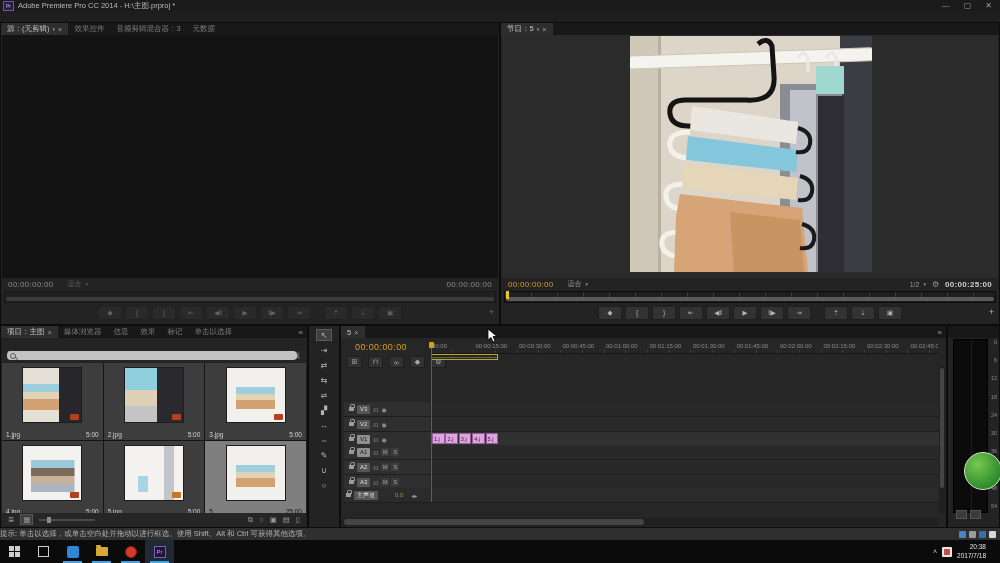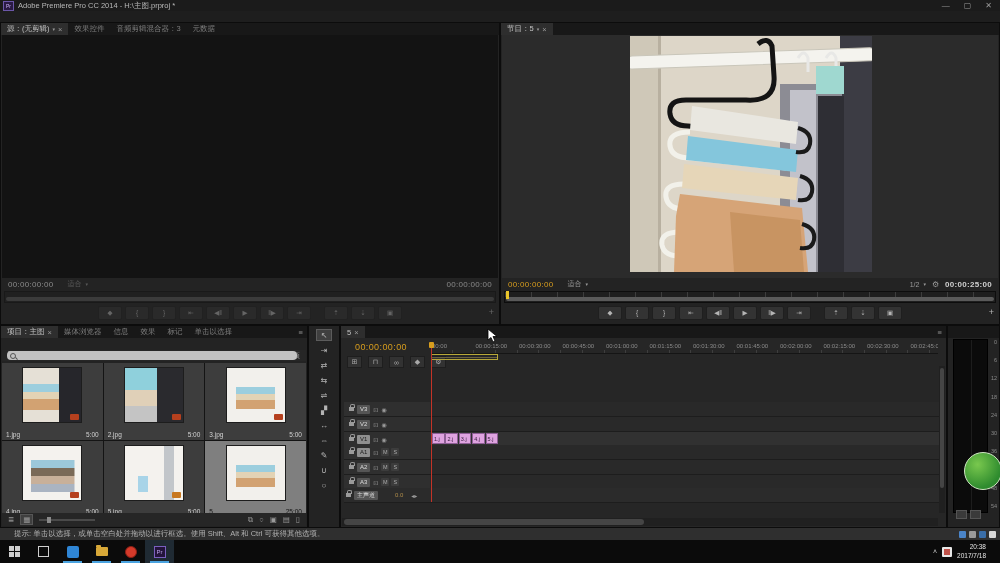--- a/index.html
+++ b/index.html
@@ -137,21 +137,21 @@
   #meter-black{position:absolute;left:5px;top:13px;width:33px;height:172px;background:#0b0b0b;border:1px solid #000;}
   #meter-black .mid{position:absolute;left:50%;top:0;bottom:0;width:1px;background:#1d1d1d;}
   #meter-scale{position:absolute;right:2px;top:13px;height:170px;display:flex;flex-direction:column;
                justify-content:space-between;font-size:5.5px;color:#8a8a8a;text-align:right;}
   #meter-badge{position:absolute;right:-3px;top:126px;width:36px;height:36px;border-radius:50%;
                background:radial-gradient(circle at 35% 32%,#79c84e,#2e8b2e 70%);border:1px solid #cfe8c2;z-index:8;}
   .meter-btn{position:absolute;bottom:8px;width:9px;height:7px;background:#3a3a3a;border:1px solid #555;}
 
   
   #statusbar{left:0;top:528px;width:1000px;height:12px;background:#2f2f2f;display:flex;align-items:center;
-             font-size:7.5px;color:#b2b2b2;padding-left:14px;box-sizing:border-box;}
+             font-size:7.5px;color:#b2b2b2;padding-left:0;box-sizing:border-box;}
   #status-tray{margin-left:auto;display:flex;gap:3px;padding-right:4px;}
   .tray-dot{width:7px;height:7px;border-radius:1px;}
   #taskbar{left:0;top:540px;width:1000px;height:23px;background:#0b0b0b;display:flex;align-items:stretch;}
   .tb-btn{width:29px;display:flex;align-items:center;justify-content:center;position:relative;}
   .tb-btn.running::after{content:"";position:absolute;left:5px;right:5px;bottom:0;height:2px;background:#4aa3e0;}
   .tb-btn.active-app{background:#1f2a33;}
   .win-logo{display:grid;grid-template-columns:5px 5px;grid-template-rows:5px 5px;gap:1px;}
   .win-logo i{background:#cfcfcf;}
   .taskview-ico{width:9px;height:9px;border:1px solid #cfcfcf;}
   .app-blue{width:12px;height:12px;border-radius:2px;background:#2f86d6;}

